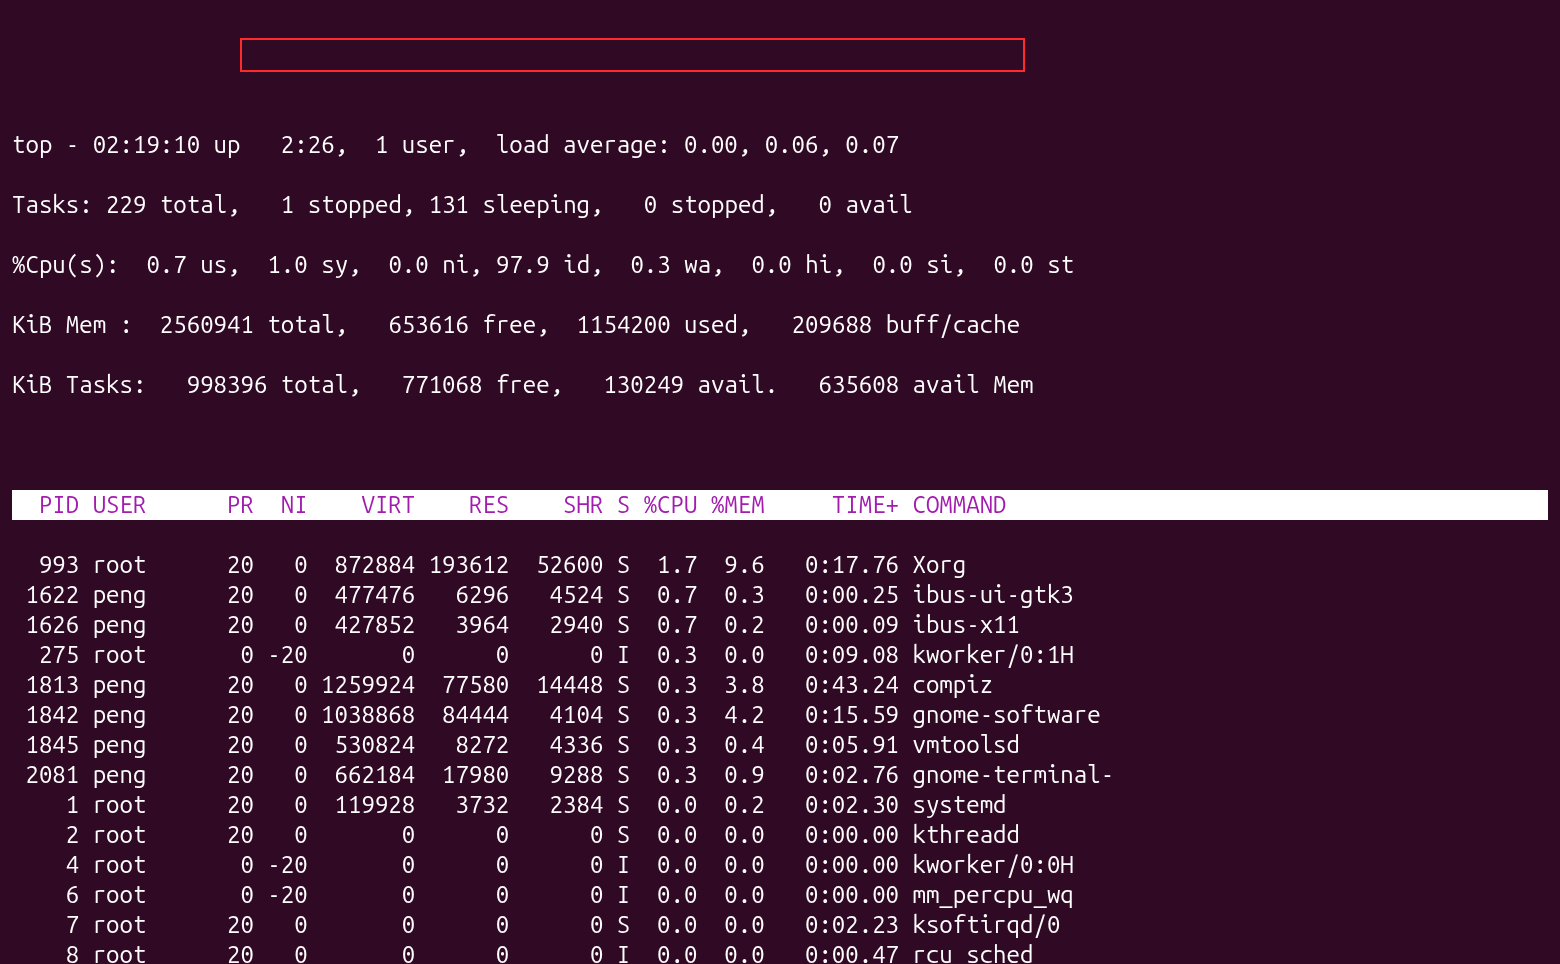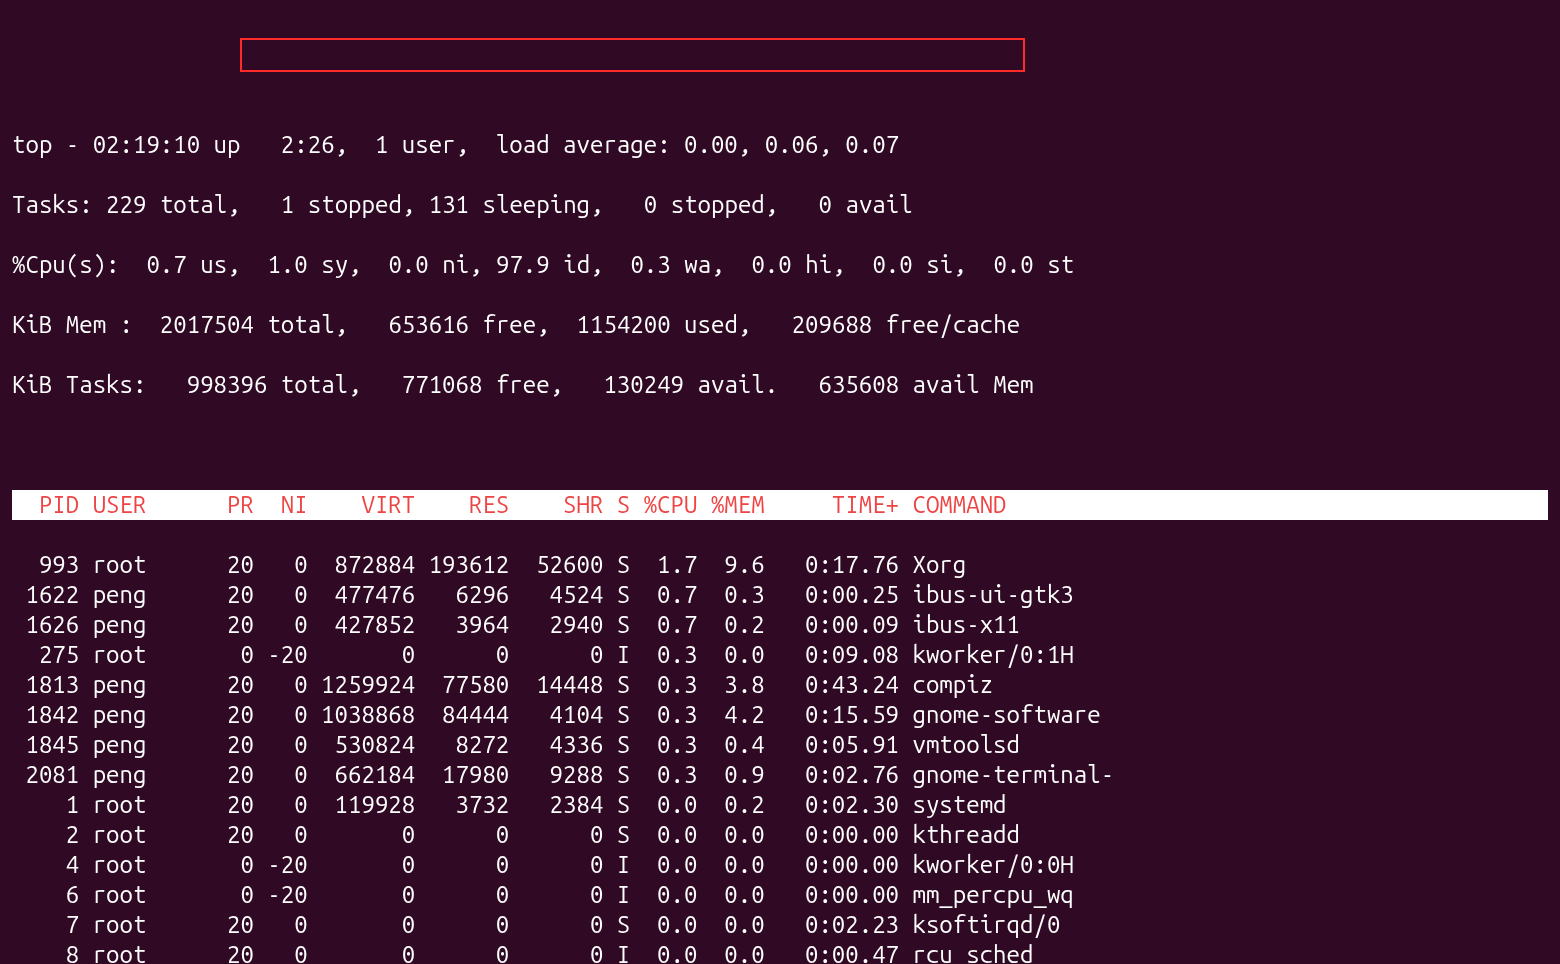--- a/index.html
+++ b/index.html
@@ -11,40 +11,40 @@
       line-height: 1.25;
       padding: 10px 12px;
       white-space: pre;
       overflow: hidden;
       width: 1560px;
       height: 964px;
     }
     .bold { font-weight: 400; }
     .hdr-inv {
       background: #FFFFFF;
-      color: #ef4444;
+      color: #a21caf;
       display: block;
     }
     .hl-box {
       border: 2px solid #FF2A2A;
       position: absolute;
       pointer-events: none;
     }
     .summary { display: block; }
     .row { display: block; }
   </style>
 </head>
 <body>
 
 
 
 <span class="summary"><span>top - </span><span>02:19:10</span><span> up </span><span>  2:26</span><span>,  </span><span>1 user</span><span>,  load average: </span><span>0.00, 0.06, 0.07</span></span>
 <span class="summary"><span>Tasks:</span> <span class="bold">229</span> <span>total,</span>   <span class="bold">1</span> <span>stopped,</span> <span class="bold">131</span> <span>sleeping,</span>   <span class="bold">0</span> <span>stopped,</span>   <span class="bold">0</span> <span>avail</span></span>
 <span class="summary"><span>%Cpu(s):</span>  <span class="bold">0.7</span> <span>us,</span>  <span class="bold">1.0</span> <span>sy,</span>  <span class="bold">0.0</span> <span>ni,</span> <span class="bold">97.9</span> <span>id,</span>  <span class="bold">0.3</span> <span>wa,</span>  <span class="bold">0.0</span> <span>hi,</span>  <span class="bold">0.0</span> <span>si,</span>  <span class="bold">0.0</span> <span>st</span></span>
-<span class="summary"><span>KiB Mem :</span>  <span class="bold">2017504</span> <span>total,</span>   <span class="bold">653616</span> <span>free,</span>  <span class="bold">1154200</span> <span>used,</span>   <span class="bold">209688</span> <span>free/cache</span></span>
+<span class="summary"><span>KiB Mem :</span>  <span class="bold">2560941</span> <span>total,</span>   <span class="bold">653616</span> <span>free,</span>  <span class="bold">1154200</span> <span>used,</span>   <span class="bold">209688</span> <span>buff/cache</span></span>
 <span class="summary"><span>KiB Tasks:</span>   <span class="bold">998396</span> <span>total,</span>   <span class="bold">771068</span> <span>free,</span>   <span class="bold">130249</span> <span>avail.</span>   <span class="bold">635608</span> <span>avail Mem</span></span>
 <span class="summary"> </span>
 <span class="hdr-inv bold">  PID USER      PR  NI    VIRT    RES    SHR S %CPU %MEM     TIME+ COMMAND        </span>
 <div id="process-list"><span class="row">  993 root      20   0  872884 193612  52600 S  1.7  9.6   0:17.76 Xorg           </span><span class="row"> 1622 peng      20   0  477476   6296   4524 S  0.7  0.3   0:00.25 ibus-ui-gtk3   </span><span class="row"> 1626 peng      20   0  427852   3964   2940 S  0.7  0.2   0:00.09 ibus-x11       </span><span class="row">  275 root       0 -20       0      0      0 I  0.3  0.0   0:09.08 kworker/0:1H   </span><span class="row"> 1813 peng      20   0 1259924  77580  14448 S  0.3  3.8   0:43.24 compiz         </span><span class="row"> 1842 peng      20   0 1038868  84444   4104 S  0.3  4.2   0:15.59 gnome-software </span><span class="row"> 1845 peng      20   0  530824   8272   4336 S  0.3  0.4   0:05.91 vmtoolsd       </span><span class="row"> 2081 peng      20   0  662184  17980   9288 S  0.3  0.9   0:02.76 gnome-terminal-</span><span class="row">    1 root      20   0  119928   3732   2384 S  0.0  0.2   0:02.30 systemd        </span><span class="row">    2 root      20   0       0      0      0 S  0.0  0.0   0:00.00 kthreadd       </span><span class="row">    4 root       0 -20       0      0      0 I  0.0  0.0   0:00.00 kworker/0:0H   </span><span class="row">    6 root       0 -20       0      0      0 I  0.0  0.0   0:00.00 mm_percpu_wq   </span><span class="row">    7 root      20   0       0      0      0 S  0.0  0.0   0:02.23 ksoftirqd/0    </span><span class="row">    8 root      20   0       0      0      0 I  0.0  0.0   0:00.47 rcu_sched      </span></div>
 
 <div class="hl-box" style="left:240px; top:38px; width:785px; height:34px;"></div>
 
 
 
 

